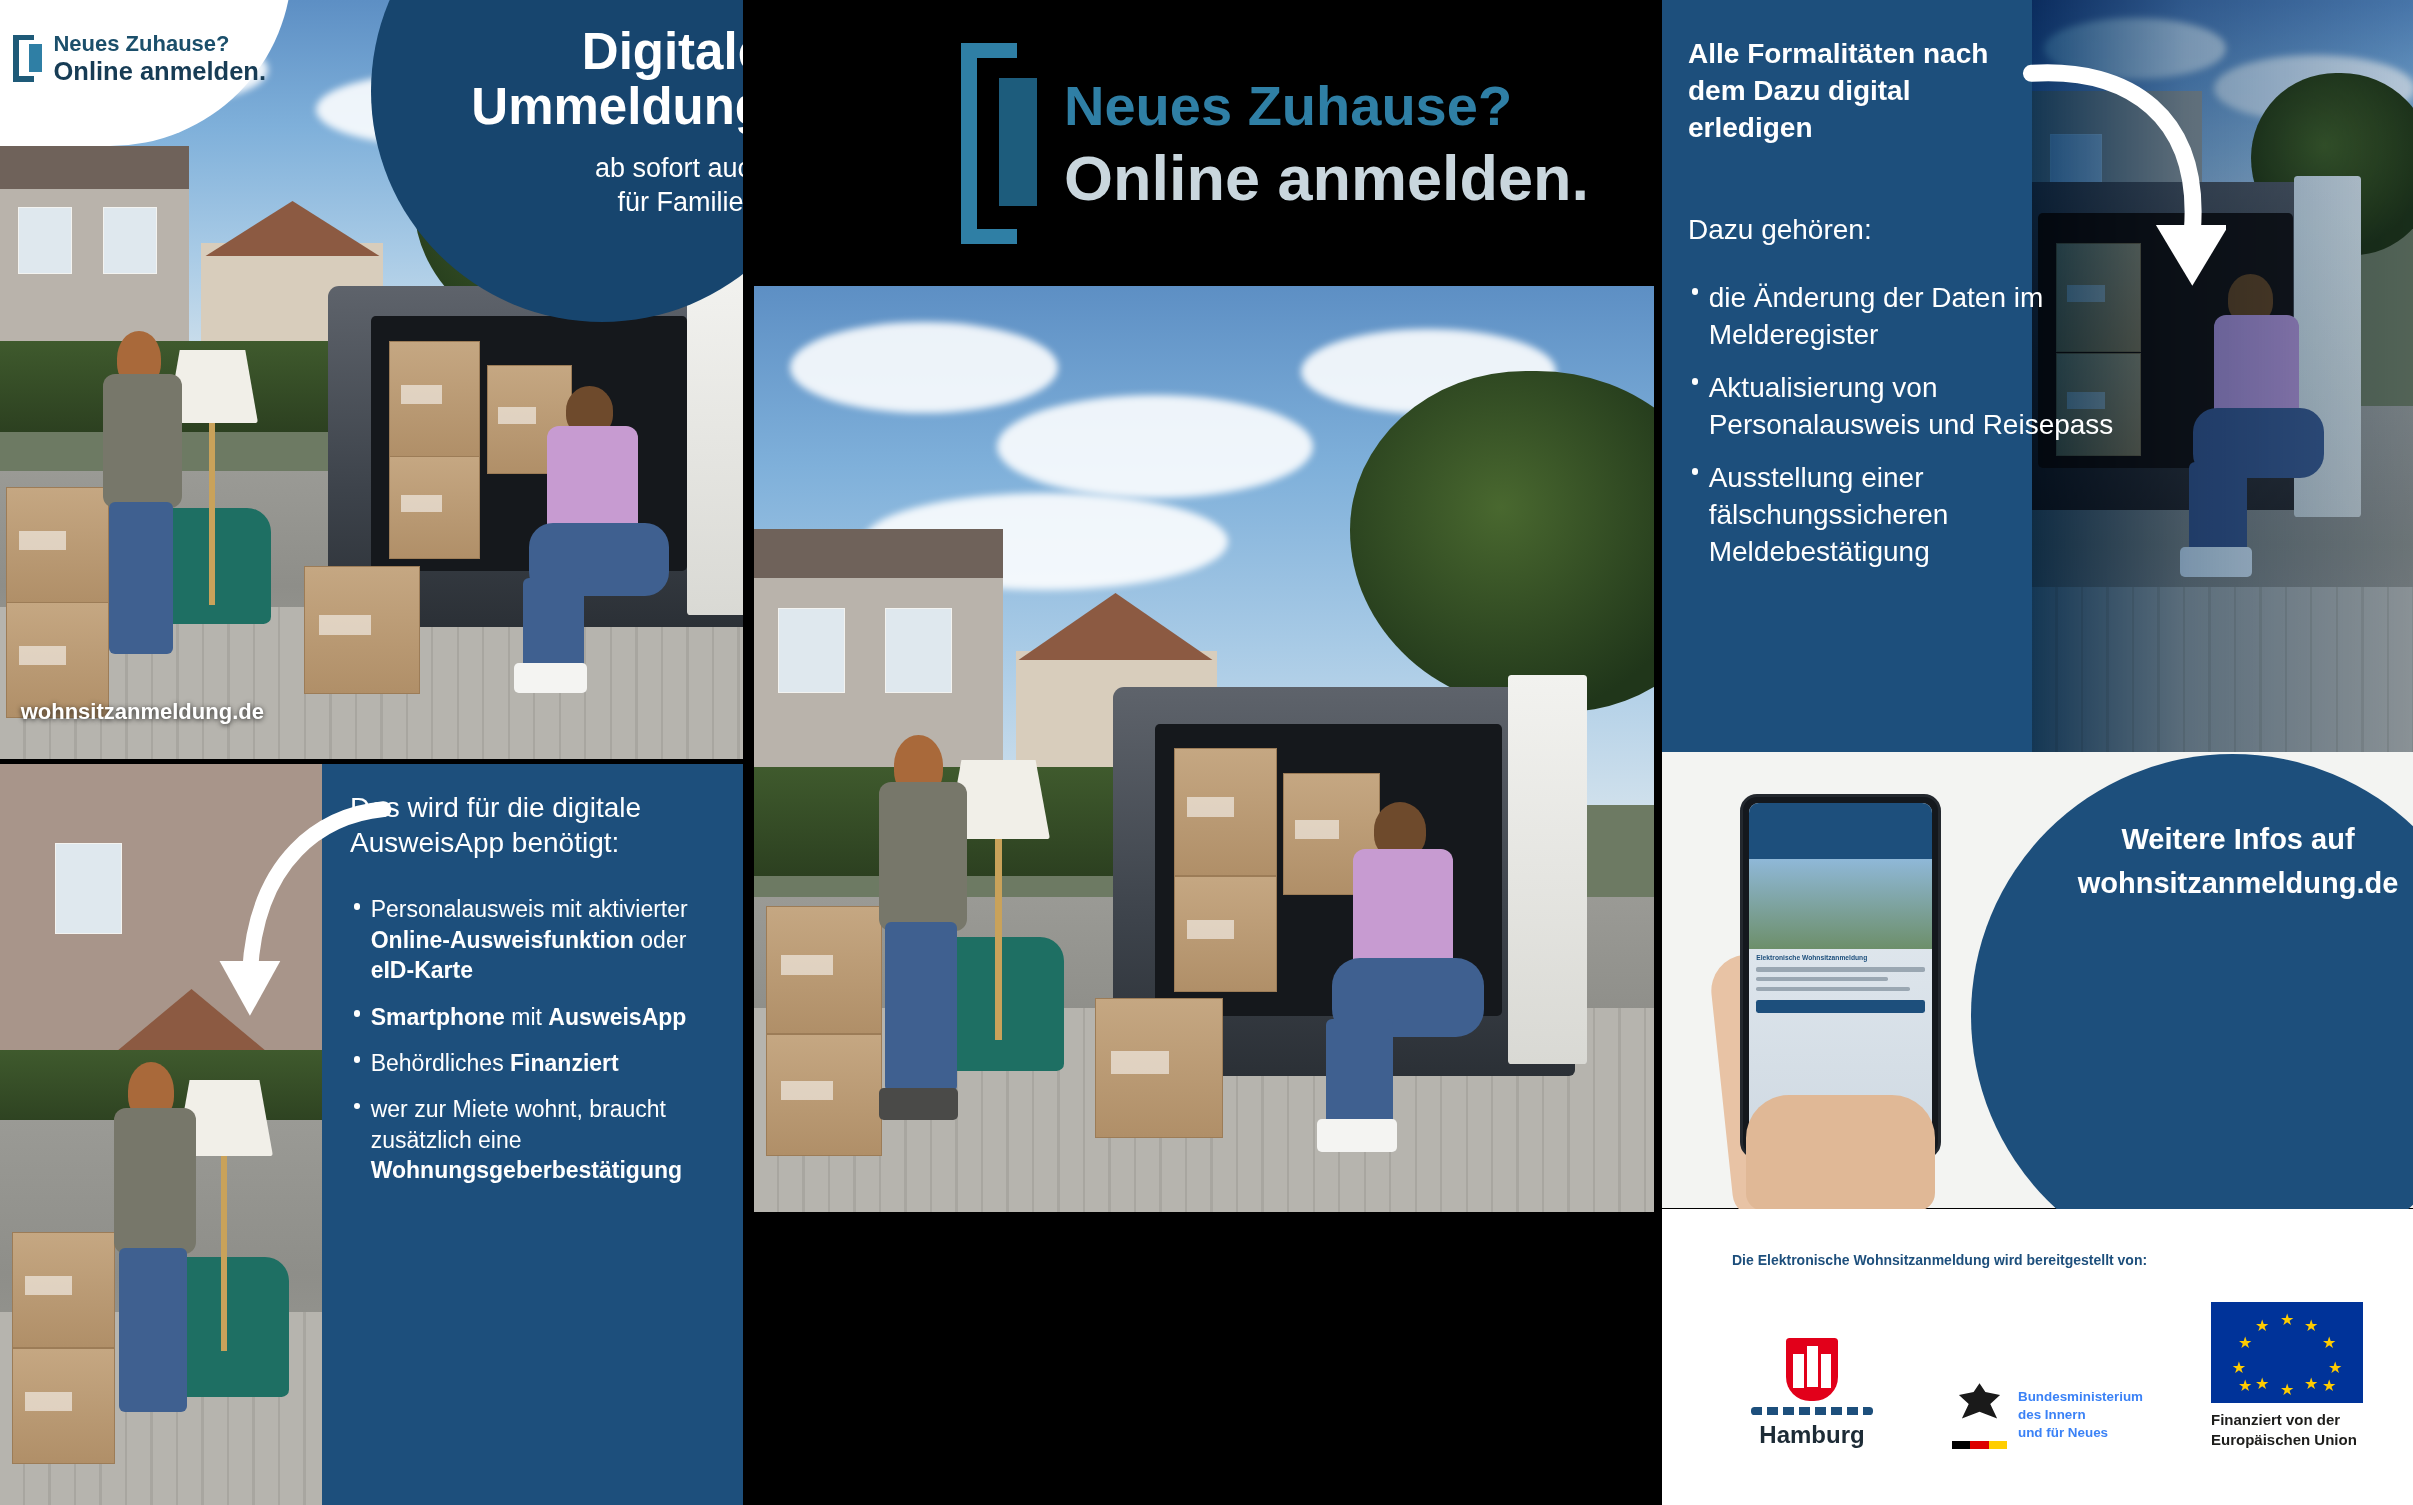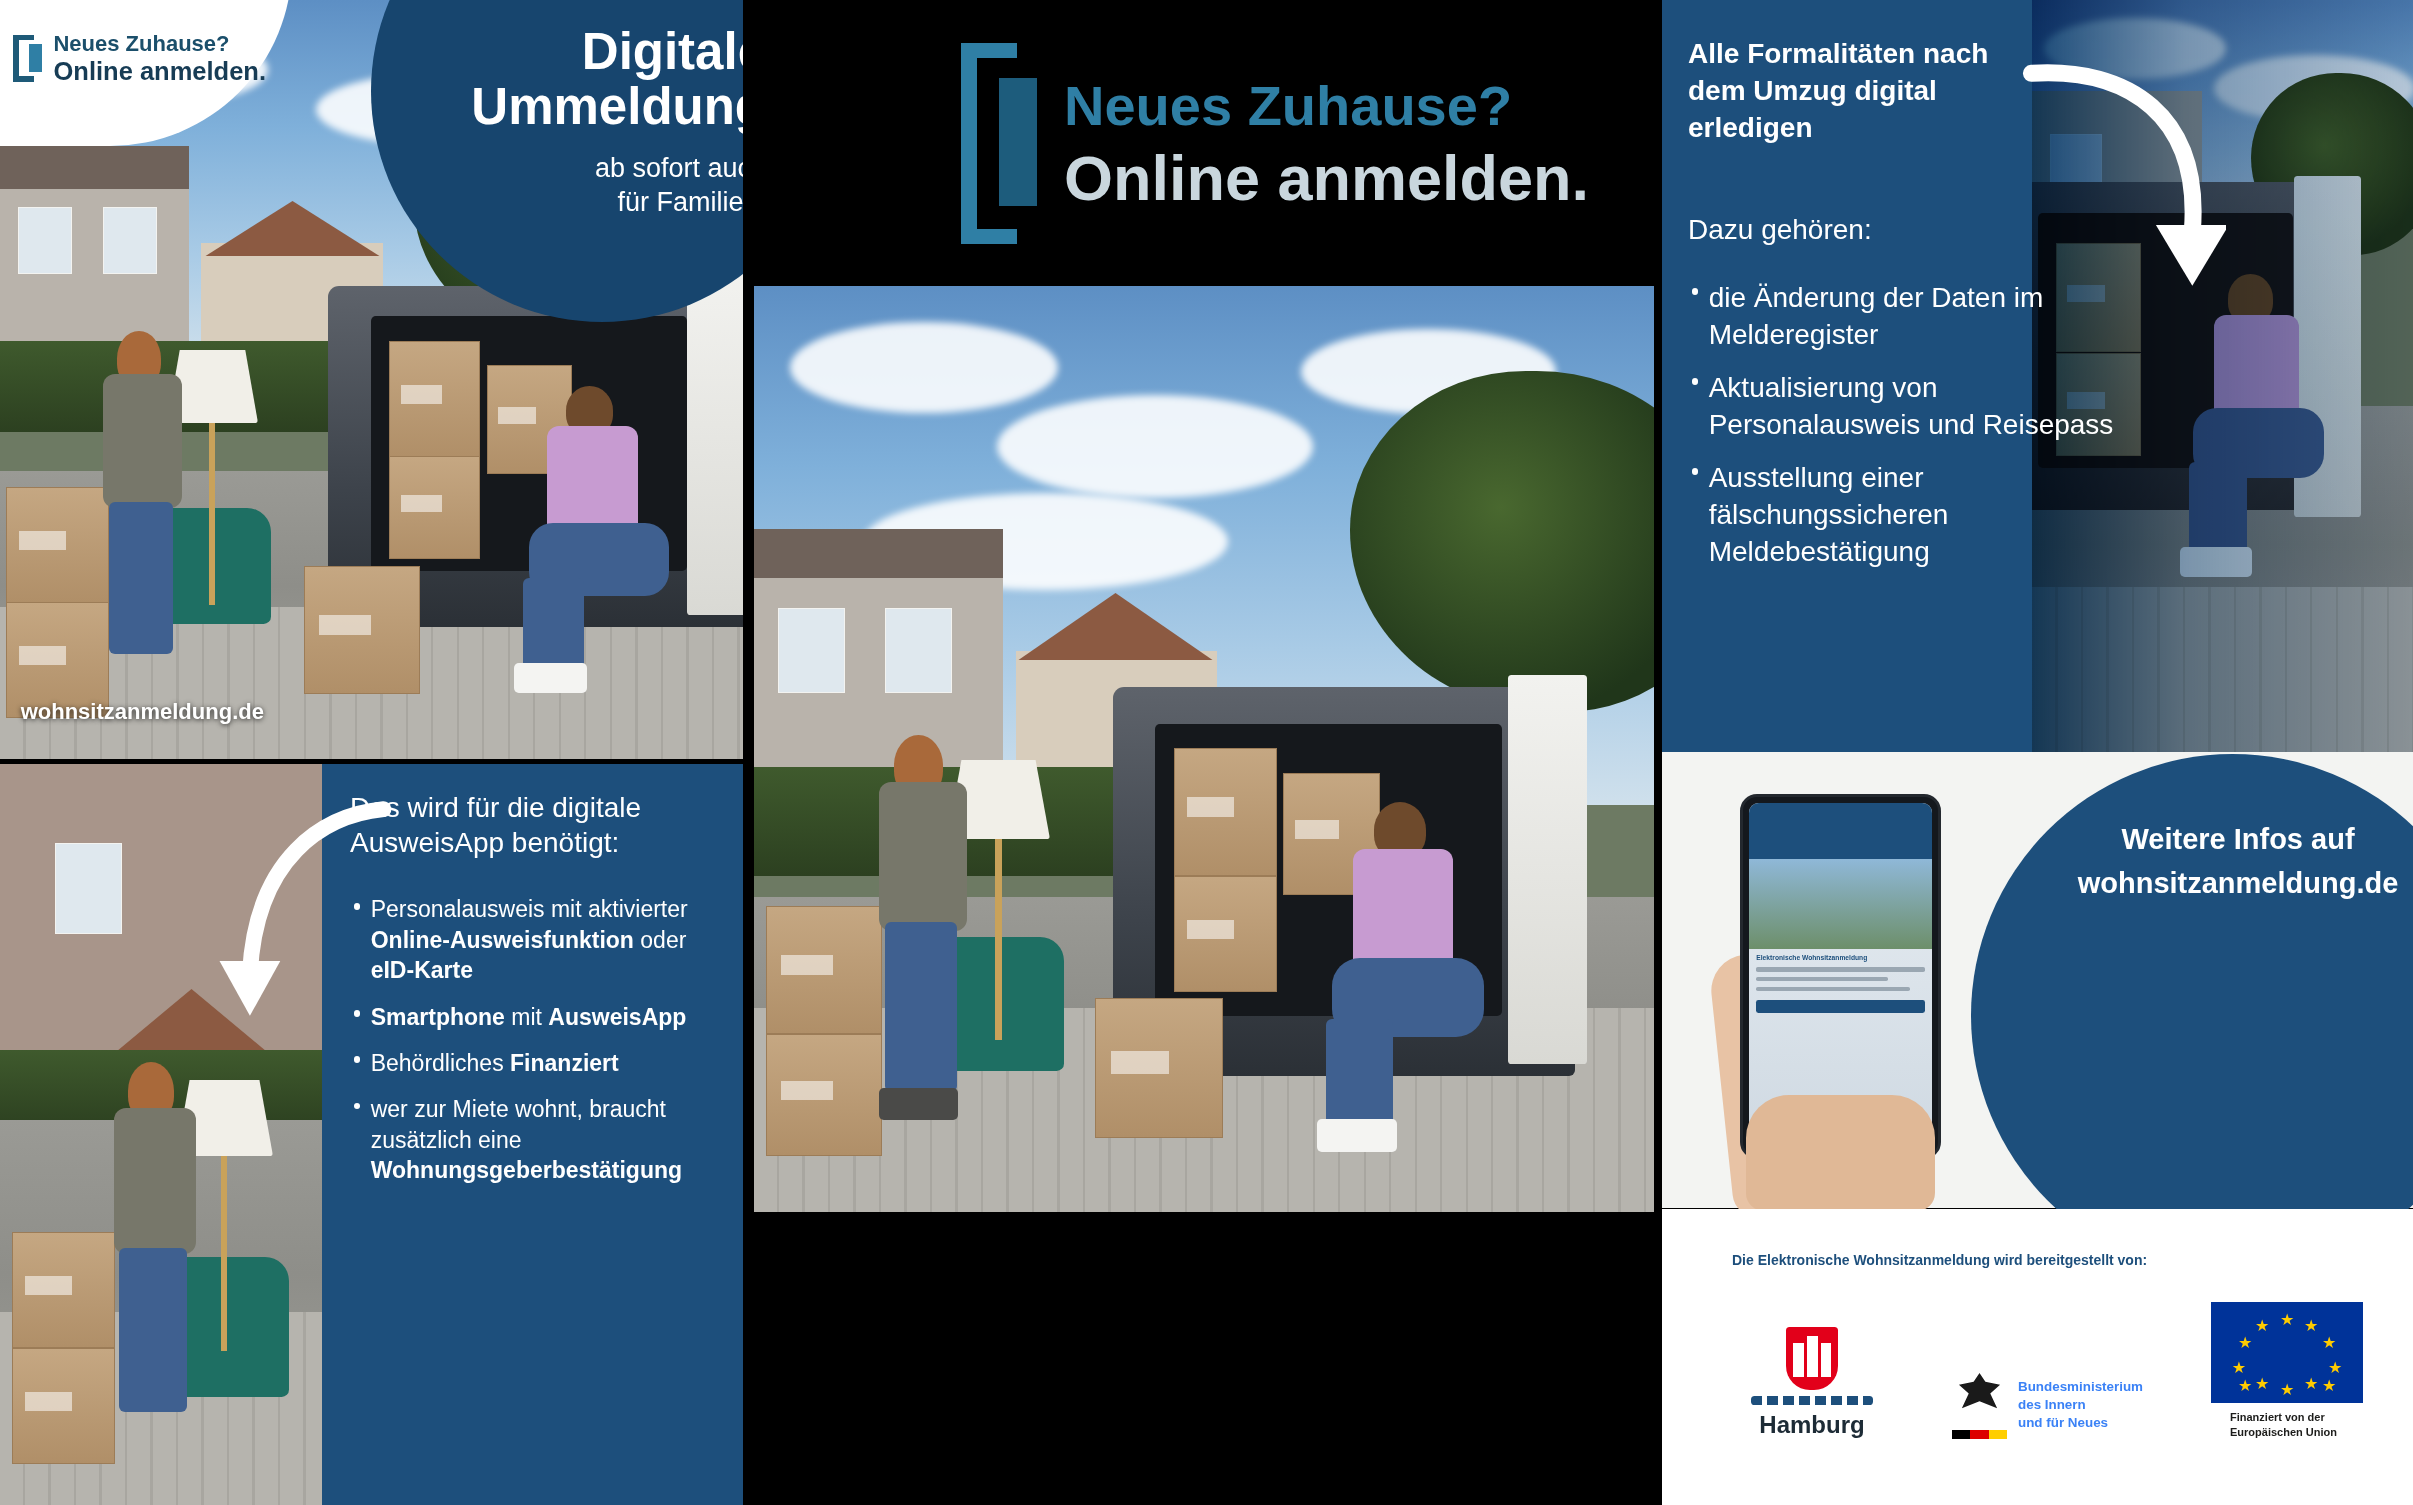--- a/index.html
+++ b/index.html
@@ -446,21 +446,21 @@
     <div class="person-legs" style="left:161px; top:408px; width:131px; height:70px; border-radius:24px;"></div>
     <div class="person-legs" style="left:157px; top:462px; width:58px; height:97px;"></div>
     <div class="shoe" style="left:148px; top:547px; width:72px; height:30px;"></div>
   </div>
 
   <div style="position:absolute; left:2032px; top:0; width:382px; height:752px; background:linear-gradient(90deg,#1d4f7c 0%, rgba(29,79,124,0.55) 40%, rgba(29,79,124,0.25) 100%); mix-blend-mode:multiply;"></div>
 
   <div style="position:absolute; left:1688px; top:36px; width:535px; color:#fff;">
     <h2 style="font-size:28px; line-height:1.32; font-weight:700;">
       <b>Alle Formalitäten</b><span> nach</span><br>
-      <span>dem Umzug digital</span><br>
+      <span>dem Dazu digital</span><br>
       <span>erledigen</span>
     </h2>
     <h3 style="font-size:28px; margin-top:67px;">Dazu gehören:</h3>
     <ul class="bullet-list" style="margin-top:34px; font-size:28px; width:426px;">
       <li><span>die Änderung der Daten im Melderegister</span></li>
       <li><span>Aktualisierung von Personalausweis und Reisepass</span></li>
       <li><span>Ausstellung einer fälschungssicheren Meldebestätigung</span></li>
     </ul>
   </div>
 
@@ -527,21 +527,21 @@
         <span class="eu-star" style="left:117px; top:58px;">★</span>
         <span class="eu-star" style="left:111px; top:76px;">★</span>
         <span class="eu-star" style="left:93px; top:74px;">★</span>
         <span class="eu-star" style="left:69px; top:80px;">★</span>
         <span class="eu-star" style="left:44px; top:74px;">★</span>
         <span class="eu-star" style="left:27px; top:76px;">★</span>
         <span class="eu-star" style="left:20.7px; top:58px;">★</span>
         <span class="eu-star" style="left:27px; top:33px;">★</span>
         <span class="eu-star" style="left:44px; top:16px;">★</span>
       </div>
-      <div style="font-size:11px; line-height:1.3; font-weight:700; color:#1d1d1b; margin-top:7.3px;margin-left:19px;">
+      <div style="font-size:15px; line-height:1.3; font-weight:700; color:#1d1d1b; margin-top:7.3px;">
         <div>Finanziert von der</div>
         <div>Europäischen Union</div>
       </div>
     </div>
   </div>
 
 </div>
 
 
 </body></html>

